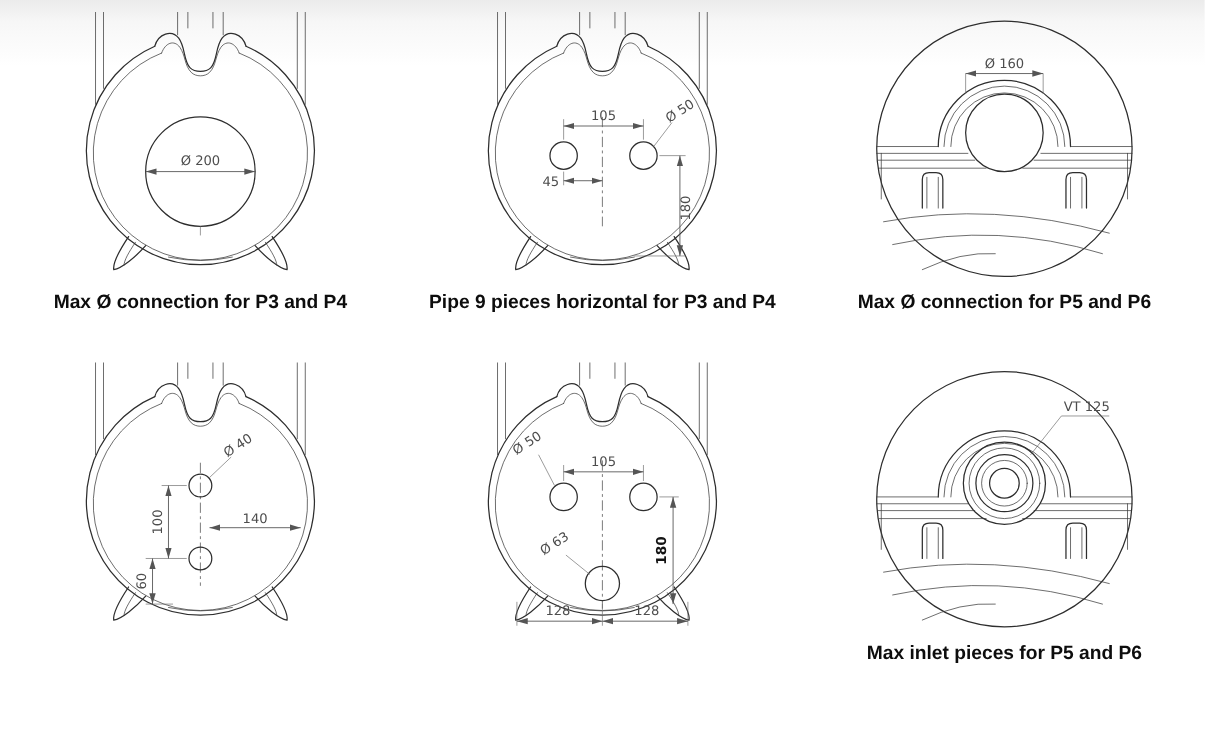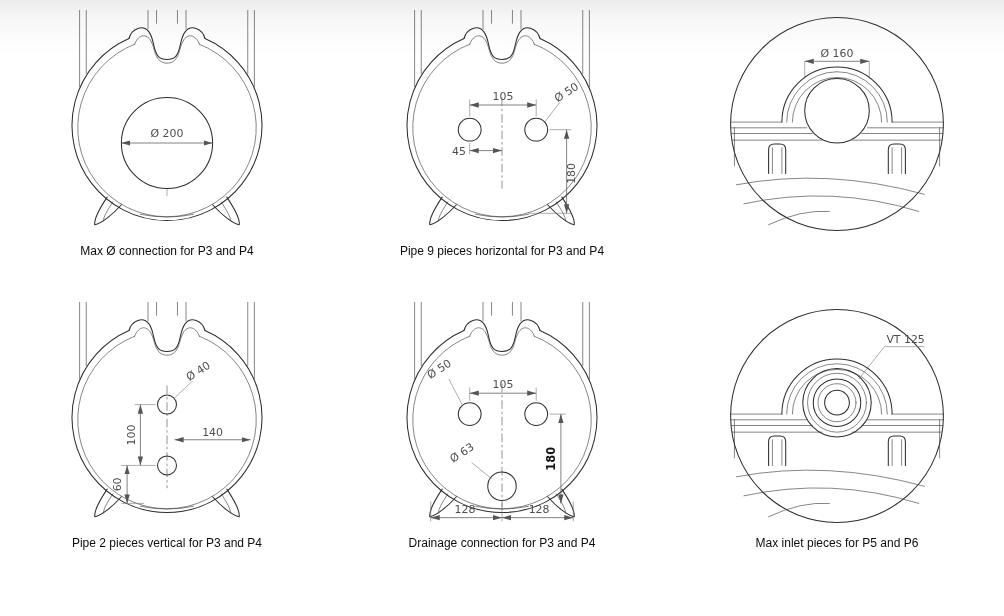--- a/index.html
+++ b/index.html
@@ -11,22 +11,23 @@
   }
   .grid {
     display:grid;
     grid-template-columns:334px 336px 334px;
     grid-template-rows:292px 296px;
     padding-top:10px;
   }
   .panel { display:flex; flex-direction:column; align-items:center; justify-content:flex-start; }
   .drawing { width:304px; height:228px; display:block; }
   .caption {
-    margin-top:6px; font-size:12px; color:#0d0d0d; white-space:nowrap;
+    margin-top:6px; font-size:16px; color:#0d0d0d; white-space:nowrap;
     font-family:"Liberation Sans", sans-serif;
+    font-weight:bold;
   }
   
   .geo  { fill:none; stroke:#2e2e2e; stroke-width:1.1; stroke-linecap:round; }
   .geo2 { fill:none; stroke:#3a3a3a; stroke-width:0.65; stroke-linecap:round; }
   .dim  { fill:none; stroke:#5a5a5a; stroke-width:0.8; }
   .ext  { fill:none; stroke:#6e6e6e; stroke-width:0.6; }
   .cl   { fill:none; stroke:#5a5a5a; stroke-width:0.7; stroke-dasharray:9 3 2.5 3; }
   .dtxt  { font-family:"DejaVu Sans", sans-serif; font-size:11.5px; fill:#4d4d4d; }
   .dtxt2 { font-family:"DejaVu Sans", sans-serif; font-size:12px; fill:#141414; font-weight:bold; }
 </style>
@@ -127,41 +128,41 @@
 
     <section class="panel">
       <svg class="drawing" viewBox="0 0 320 240" role="img">
         <use href="#dome56"></use>
         <circle class="geo" cx="160" cy="106" r="34"></circle>
         <line class="ext" x1="126" y1="54" x2="126" y2="72"></line>
         <line class="ext" x1="194" y1="54" x2="194" y2="72"></line>
         <line class="dim" x1="126" y1="54" x2="194" y2="54" marker-start="url(#mA)" marker-end="url(#mA)"></line>
         <text class="dtxt" x="160" y="49" text-anchor="middle">Ø 160</text>
       </svg>
+      <div class="caption">Max Ø connection for P5 and P6</div>
     </section>
 
     <section class="panel">
       <svg class="drawing" viewBox="0 0 320 240" role="img">
         <use href="#tank34"></use>
         <line class="cl" x1="160" y1="88" x2="160" y2="196"></line>
         <circle class="geo" cx="160" cy="108" r="10"></circle>
         <circle class="geo" cx="160" cy="172" r="10"></circle>
         <text class="dtxt" x="195" y="76" text-anchor="middle" transform="rotate(-33 195 76)">Ø 40</text>
         <line class="ext" x1="187" y1="83" x2="168" y2="101"></line>
         <line class="ext" x1="148" y1="108" x2="126" y2="108"></line>
         <line class="ext" x1="148" y1="172" x2="112" y2="172"></line>
         <line class="dim" x1="132" y1="108" x2="132" y2="172" marker-start="url(#mA)" marker-end="url(#mA)"></line>
         <text class="dtxt" x="126" y="140" text-anchor="middle" transform="rotate(-90 126 140)">100</text>
         <line class="ext" x1="136" y1="212" x2="112" y2="212"></line>
         <line class="dim" x1="118" y1="172" x2="118" y2="212" marker-start="url(#mA)" marker-end="url(#mA)"></line>
         <text class="dtxt" x="112" y="192" text-anchor="middle" transform="rotate(-90 112 192)">60</text>
         <line class="dim" x1="168" y1="145" x2="248" y2="145" marker-start="url(#mA)" marker-end="url(#mA)"></line>
         <text class="dtxt" x="208" y="141" text-anchor="middle">140</text>
       </svg>
-      <div class="caption">Pipe 2 pieces vertical for P3 and P4</div>
     </section>
 
     <section class="panel">
       <svg class="drawing" viewBox="0 0 320 240" role="img">
         <use href="#tank34"></use>
         <line class="cl" x1="160" y1="86" x2="160" y2="216"></line>
         <circle class="geo" cx="126" cy="118" r="12"></circle>
         <circle class="geo" cx="196" cy="118" r="12"></circle>
         <circle class="geo" cx="160" cy="194" r="15"></circle>
         <text class="dtxt" x="96" y="74" text-anchor="middle" transform="rotate(-33 96 74)">Ø 50</text>
@@ -176,21 +177,20 @@
         <line class="dim" x1="222" y1="118" x2="222" y2="212" marker-start="url(#mA)" marker-end="url(#mA)"></line>
         <text class="dtxt2" x="216" y="165" text-anchor="middle" transform="rotate(-90 216 165)">180</text>
         <line class="ext" x1="85" y1="210" x2="85" y2="231"></line>
         <line class="ext" x1="235" y1="210" x2="235" y2="231"></line>
         <line class="ext" x1="160" y1="212" x2="160" y2="231"></line>
         <line class="dim" x1="85" y1="227" x2="160" y2="227" marker-start="url(#mA)" marker-end="url(#mA)"></line>
         <line class="dim" x1="160" y1="227" x2="235" y2="227" marker-start="url(#mA)" marker-end="url(#mA)"></line>
         <text class="dtxt" x="121" y="222" text-anchor="middle">128</text>
         <text class="dtxt" x="199" y="222" text-anchor="middle">128</text>
       </svg>
-      <div class="caption">Drainage connection for P3 and P4</div>
     </section>
 
     <section class="panel">
       <svg class="drawing" viewBox="0 0 320 240" role="img">
         <use href="#dome56"></use>
         <circle class="geo" cx="160" cy="106" r="36"></circle>
         <circle class="geo2" cx="160" cy="106" r="31"></circle>
         <circle class="geo" cx="160" cy="106" r="25"></circle>
         <circle class="geo2" cx="160" cy="106" r="20"></circle>
         <circle class="geo" cx="160" cy="106" r="13"></circle>

